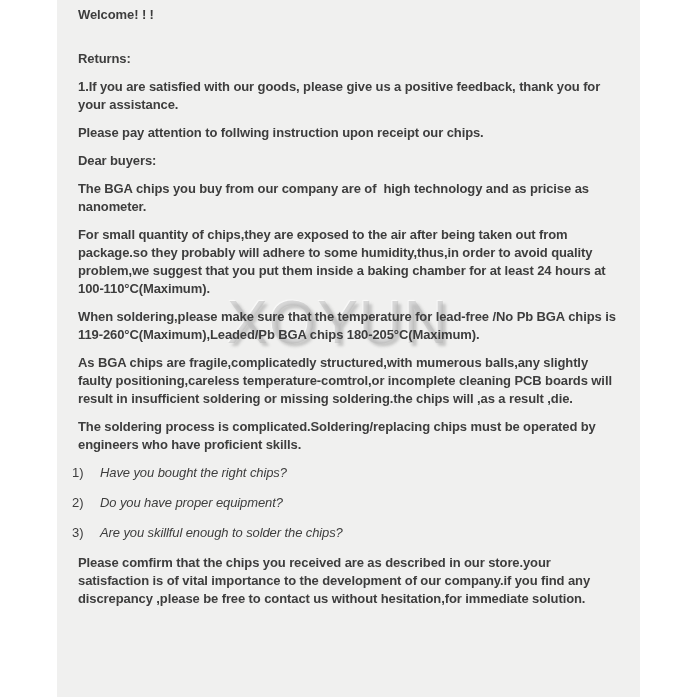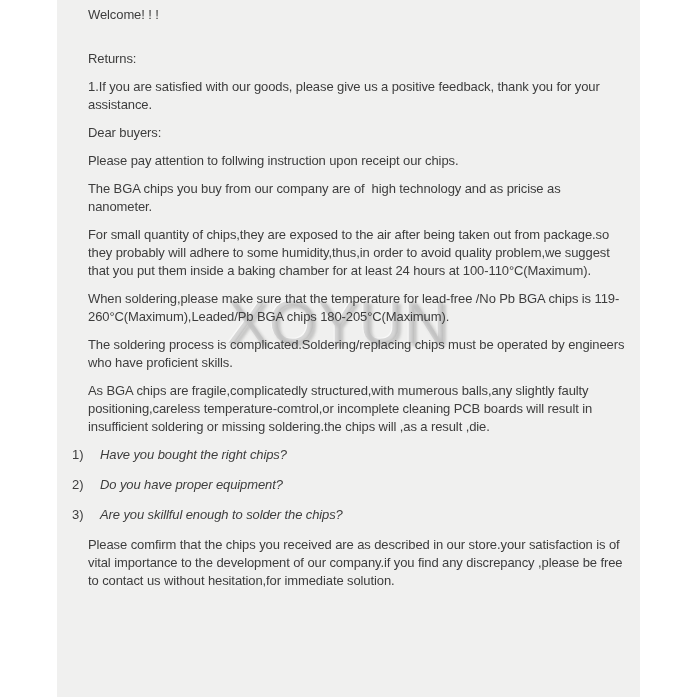--- a/index.html
+++ b/index.html
@@ -42,22 +42,23 @@
   .doc-body {
     position: relative;
     z-index: 2;
     padding: 6px 15px 6px 15px;
     color: #3d3d3d;
     font-size: 13px;
     line-height: 18px;
     letter-spacing: -0.1px;
   }
   .doc-body p {
-    margin: 0 0 10px 16px;
+    margin: 0 0 10px 6px;
     white-space: pre-wrap;
+    font-weight: bold;
   }
   p.greeting {
     margin-bottom: 26px;
   }
   .numbered-list {
     margin: 0;
   }
   .list-item {
     display: flex;
     margin: 0 0 12px 0;
@@ -80,33 +81,33 @@
 
     <div class="doc-body">
 
       <p class="greeting">Welcome! ! !</p>
 
       <p>Returns:</p>
 
       <p>1.If you are satisfied with our goods, please give us a positive feedback, thank you for your assistance.</p>
 
 
+      <p>Please pay attention to follwing instruction upon receipt our chips.</p>
+
       <p>Dear buyers:</p>
-
-      <p>Please pay attention to follwing instruction upon receipt our chips.</p>
 
       <p>The BGA chips you buy from our company are of  high technology and as pricise as nanometer.</p>
 
       <p>For small quantity of chips,they are exposed to the air after being taken out from package.so they probably will adhere to some humidity,thus,in order to avoid quality problem,we suggest that you put them inside a baking chamber for at least 24 hours at 100-110°C(Maximum).</p>
 
       <p>When soldering,please make sure that the temperature for lead-free /No Pb BGA chips is 119-260°C(Maximum),Leaded/Pb BGA chips 180-205°C(Maximum).</p>
 
+      <p>As BGA chips are fragile,complicatedly structured,with mumerous balls,any slightly faulty positioning,careless temperature-comtrol,or incomplete cleaning PCB boards will result in insufficient soldering or missing soldering.the chips will ,as a result ,die.</p>
+
       <p>The soldering process is complicated.Soldering/replacing chips must be operated by engineers who have proficient skills.</p>
-
-      <p>As BGA chips are fragile,complicatedly structured,with mumerous balls,any slightly faulty positioning,careless temperature-comtrol,or incomplete cleaning PCB boards will result in insufficient soldering or missing soldering.the chips will ,as a result ,die.</p>
 
 
       <div class="numbered-list">
         <div class="list-item">
           <span class="num">1)</span>
           <span class="item-text">Have you bought the right chips?</span>
         </div>
         <div class="list-item">
           <span class="num">2)</span>
           <span class="item-text">Do you have proper equipment?</span>

